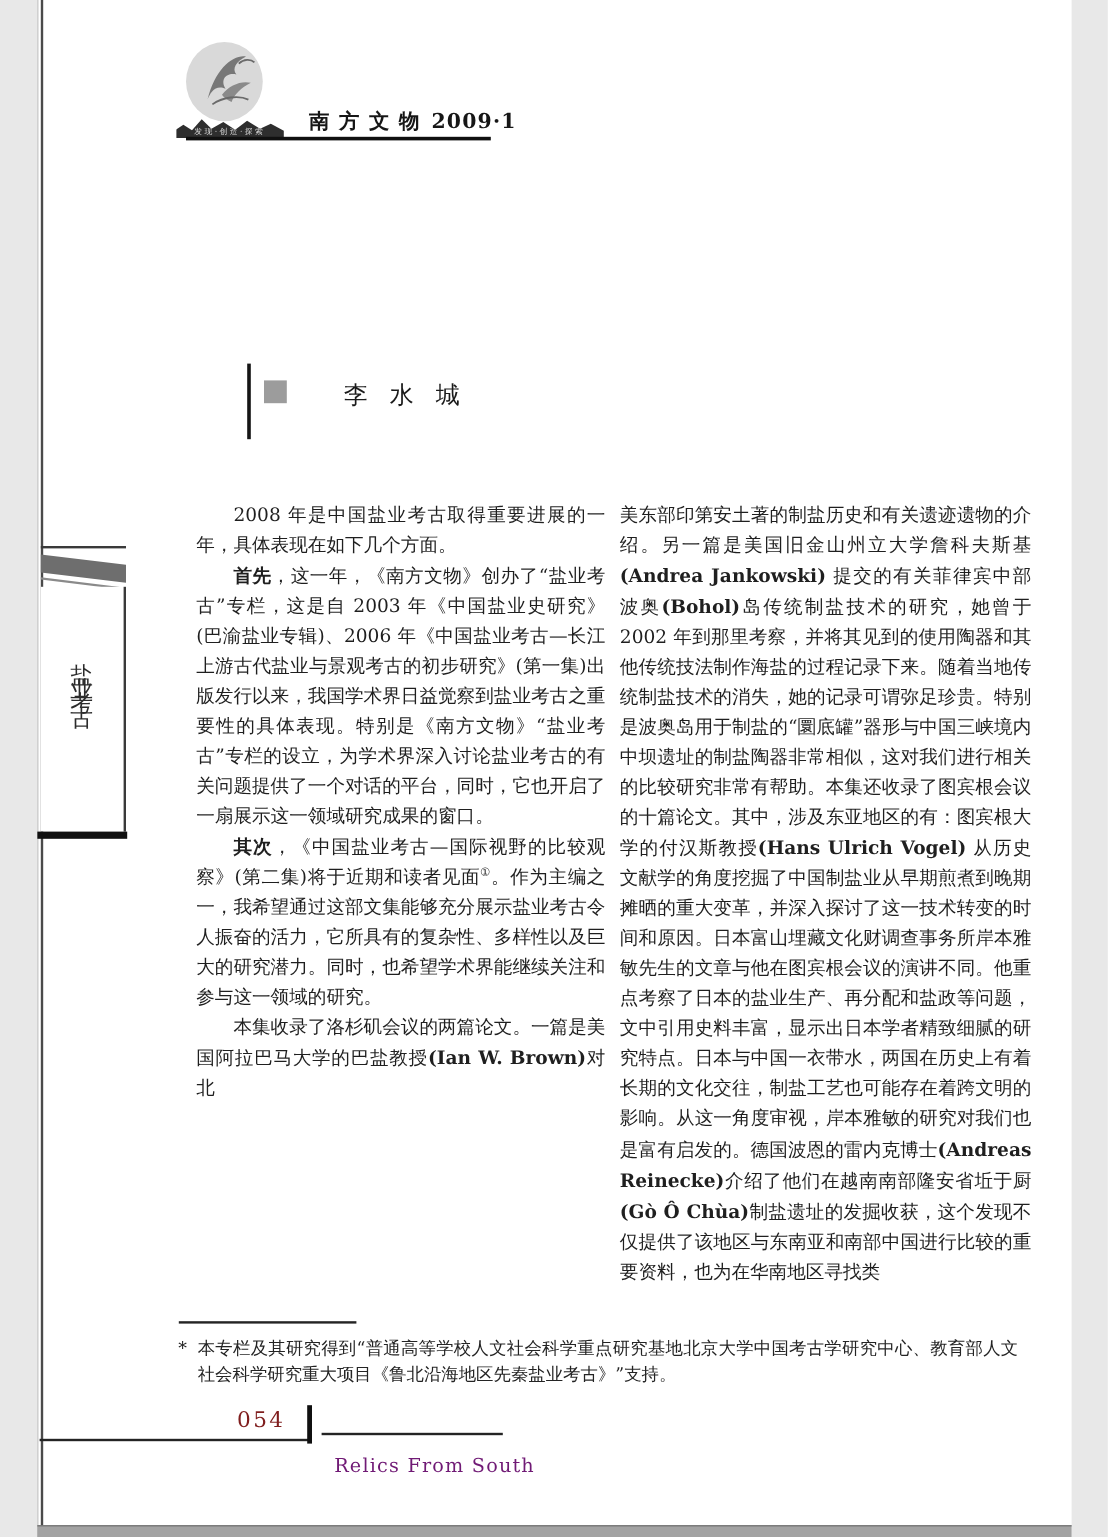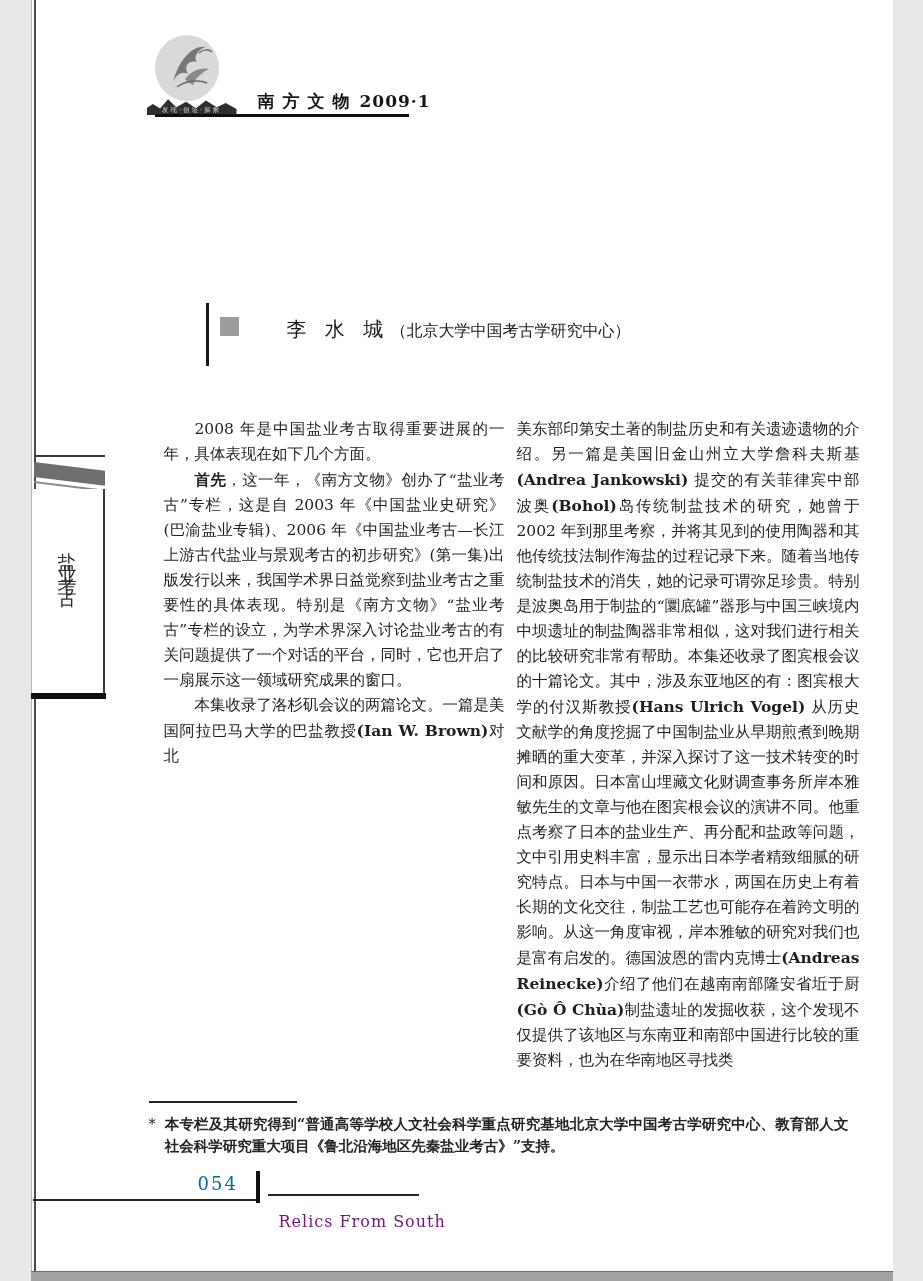--- a/index.html
+++ b/index.html
@@ -58,25 +58,25 @@
   .body-para { font-size:15.5px; line-height:25px; text-align:justify; text-justify:inter-ideograph; color:#1f1f1f; }
   .body-para.indent { text-indent:2em; }
   .body-para b { font-weight:bold; }
   .body-para sup { font-size:62%; vertical-align:super; line-height:0; }
 
   
   .fn-rule { left:118px; top:1101px; width:148px; height:2px; background:#242424; }
   .footnote { left:118px; top:1113px; width:700px; display:flex; gap:9px;
     font-size:14.5px; line-height:22px; color:#242424; }
   .fn-marker { flex:0 0 auto; }
-  .fn-text { text-align:justify;font-weight:bold; }
+  .fn-text { text-align:justify; }
 
   
   .footer-line { left:2px; top:1199px; width:226px; height:2px; background:#242424; }
-  .page-number { left:167px; top:1173px; font-size:18px; letter-spacing:2px; color:#0369a1; }
+  .page-number { left:167px; top:1173px; font-size:18px; letter-spacing:2px; color:#7f1d1d; }
   .footer-bar { left:225px; top:1171px; width:4px; height:32px; background:#101010; }
   .footer-en { left:248px; top:1212px; font-size:16px; letter-spacing:1px; color:#701a75; }
   .footer-en-line { left:237px; top:1194px; width:151px; height:1.5px; background:#242424; }
 </style>
 </head>
 <body>
 
 <div id="page">
 
   <div class="abs edge-left-outer"></div>
@@ -109,25 +109,25 @@
     <div class="tab-label-wrap">
       <span class="tab-label">盐业考古</span>
     </div>
     <div class="tab-bottombar"></div>
   </div>
 
 
   <div class="abs author-bar"></div>
   <div class="abs author-square"></div>
   <div class="abs author-name">李 水 城</div>
-  <div class="abs author-affil">（北京大学中国考古学研究中心）</div>
 
   <div class="abs col col-left">
       <p class="body-para indent"><span>2008 年是中国盐业考古取得重要进展的一年，具体表现在如下几个方面。</span></p>
       <p class="body-para indent"><b>首先</b><span>，这一年，《南方文物》创办了“盐业考古”专栏，这是自 2003 年《中国盐业史研究》(巴渝盐业专辑)、2006 年《中国盐业考古—长江上游古代盐业与景观考古的初步研究》(第一集)出版发行以来，我国学术界日益觉察到盐业考古之重要性的具体表现。特别是《南方文物》“盐业考古”专栏的设立，为学术界深入讨论盐业考古的有关问题提供了一个对话的平台，同时，它也开启了一扇展示这一领域研究成果的窗口。</span></p>
+      <p class="body-para indent"><b>其次</b><span>，《中国盐业考古—国际视野的比较观察》(第二集)将于近期和读者见面</span><sup>①</sup><span>。作为主编之一，我希望通过这部文集能够充分展示盐业考古令人振奋的活力，它所具有的复杂性、多样性以及巨大的研究潜力。同时，也希望学术界能继续关注和参与这一领域的研究。</span></p>
       <p class="body-para indent"><span>本集收录了洛杉矶会议的两篇论文。一篇是美国阿拉巴马大学的巴盐教授</span><b>(Ian W. Brown)</b><span>对北</span></p>
     </div>
   <div class="abs col col-right">
       <p class="body-para"><span>美东部印第安土著的制盐历史和有关遗迹遗物的介绍。另一篇是美国旧金山州立大学詹科夫斯基</span><b>(Andrea Jankowski)</b><span> 提交的有关菲律宾中部波奥</span><b>(Bohol)</b><span>岛传统制盐技术的研究，她曾于 2002 年到那里考察，并将其见到的使用陶器和其他传统技法制作海盐的过程记录下来。随着当地传统制盐技术的消失，她的记录可谓弥足珍贵。特别是波奥岛用于制盐的“圜底罐”器形与中国三峡境内中坝遗址的制盐陶器非常相似，这对我们进行相关的比较研究非常有帮助。本集还收录了图宾根会议的十篇论文。其中，涉及东亚地区的有：图宾根大学的付汉斯教授</span><b>(Hans Ulrich Vogel)</b><span> 从历史文献学的角度挖掘了中国制盐业从早期煎煮到晚期摊晒的重大变革，并深入探讨了这一技术转变的时间和原因。日本富山埋藏文化财调查事务所岸本雅敏先生的文章与他在图宾根会议的演讲不同。他重点考察了日本的盐业生产、再分配和盐政等问题，文中引用史料丰富，显示出日本学者精致细腻的研究特点。日本与中国一衣带水，两国在历史上有着长期的文化交往，制盐工艺也可能存在着跨文明的影响。从这一角度审视，岸本雅敏的研究对我们也是富有启发的。德国波恩的雷内克博士</span><b>(Andreas Reinecke)</b><span>介绍了他们在越南南部隆安省坵于厨</span><b>(Gò Ô Chùa)</b><span>制盐遗址的发掘收获，这个发现不仅提供了该地区与东南亚和南部中国进行比较的重要资料，也为在华南地区寻找类</span></p>
     </div>
 
   <div class="abs fn-rule"></div>
   <div class="abs footnote">
     <span class="fn-marker">*</span>
     <div class="fn-text">本专栏及其研究得到“普通高等学校人文社会科学重点研究基地北京大学中国考古学研究中心、教育部人文社会科学研究重大项目《鲁北沿海地区先秦盐业考古》”支持。</div>

